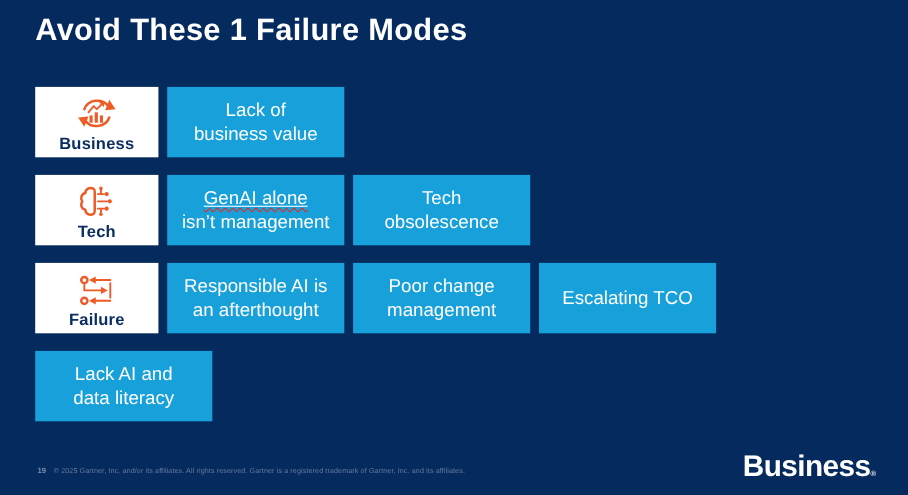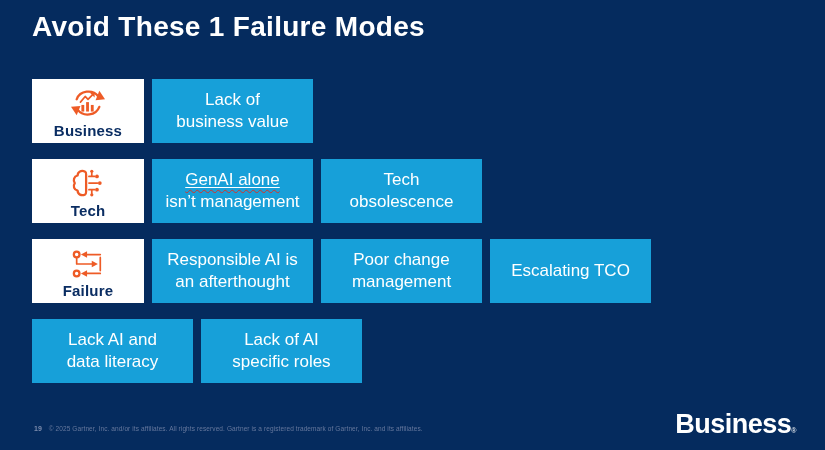--- a/index.html
+++ b/index.html
@@ -147,24 +147,20 @@
       <div class="item">
         <span>Escalating TCO</span>
       </div>
     </div>
 
     <div class="row">
       <div class="item">
         <span>Lack AI and
 data literacy</span>
       </div>
-      <div class="item">
-        <span>Lack of AI
-specific roles</span>
-      </div>
     </div>
 
   </div>
 
   <div class="footer">
     <span class="page-num">19</span>
     <span class="copyright">© 2025 Gartner, Inc. and/or its affiliates. All rights reserved. Gartner is a registered trademark of Gartner, Inc. and its affiliates.</span>
   </div>
 
   <div class="logo"><span>Business</span><span class="reg">®</span></div>

